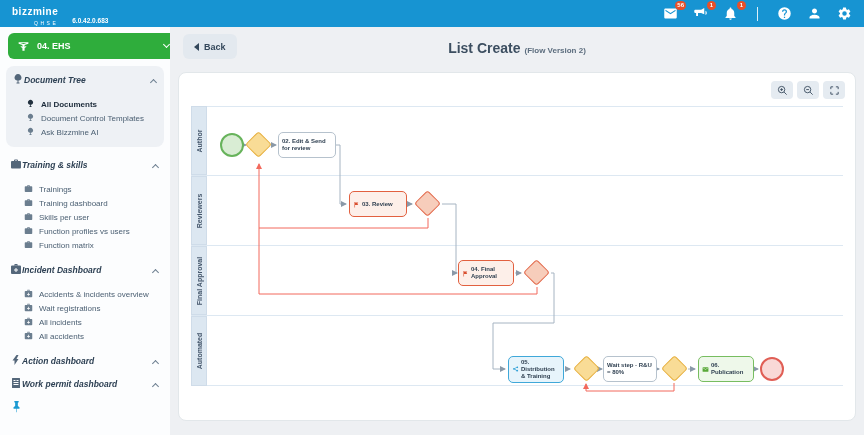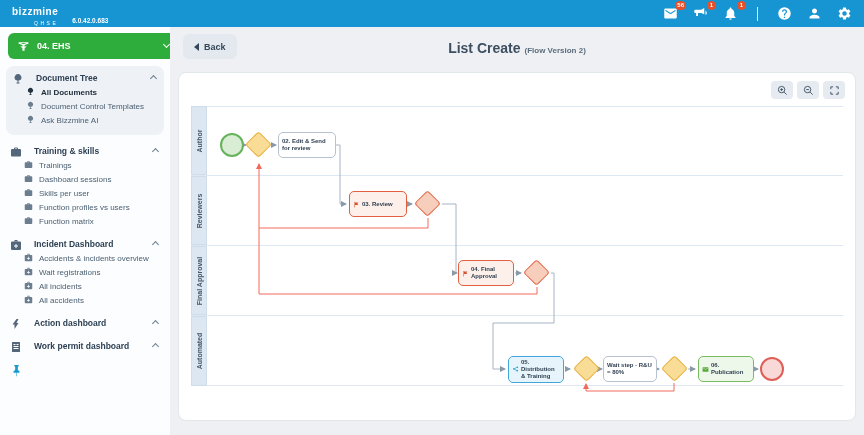--- a/index.html
+++ b/index.html
@@ -22,25 +22,25 @@
   
   .sidebar { position:absolute; top:27px; left:0; width:170px; height:408px; background:#fcfdfe; padding:6px 8px; overflow:hidden; }
   .collection-btn { width:170px; height:26px; background:#2fad3c; border-radius:6px; color:#fff; display:flex; align-items:center; gap:7px; padding:0 9px; cursor:pointer; }
   .collection-btn .clabel { font-size:9px; font-weight:bold; }
   .collection-btn svg { width:13px; height:13px; fill:#fff; }
   .chev { display:inline-block; width:5px; height:5px; border:solid #6d7f90; border-width:0 1.5px 1.5px 0; }
   .chev.up { transform:rotate(-135deg); margin-top:3px; }
   .chev.down { border-color:#fff; transform:rotate(45deg); margin-left:auto; margin-bottom:3px; }
   .sec { margin-top:11px; padding:0 2px; }
   .sec.card { background:#eef1f5; border-radius:8px; padding:7px 6px 8px 6px; margin:7px -2px 0 -2px; }
-  .sec-head { display:flex; align-items:flex-start; gap:12px; cursor:pointer; }
+  .sec-head { display:flex; align-items:flex-end; gap:0; cursor:pointer;font-style:italic; }
   .sec-head svg { width:12px; height:12px; fill:#54677a; flex:none; }
   .sec-title { font-size:8.5px; font-weight:bold; color:#2e4154; }
   .sec-head .chev { margin-left:auto; margin-right:2px; }
-  .sec-items { margin:0 0 0 14px;text-align:right; }
+  .sec-items { margin:12px 0 0 14px;text-align:right; }
   .s-item { display:flex; align-items:flex-start; gap:6px; padding:2.5px 0; font-size:8px; color:#4c6073; cursor:pointer; line-height:9px; }
   .s-item svg { width:9px; height:9px; fill:#6b7e8f; flex:none; margin-top:-1px; }
   .s-item.active { font-weight:bold; color:#1c2b3a; }
   .s-item.active svg { fill:#22313f; }
   .s-item .lbl { max-width:118px; }
   .pin-btn { margin:10px 0 0 2px; cursor:pointer; width:14px; height:14px; }
   .pin-btn svg { width:13px; height:13px; fill:#1b9ad2; }
 
   
   .main { position:absolute; top:27px; left:170px; width:694px; height:408px; background:#eef0f3; }
@@ -177,21 +177,21 @@
         <div class="s-item">
           <svg viewBox="0 0 24 24">
               <path d="M10 3h4a2 2 0 0 1 2 2v1h4a2 2 0 0 1 2 2v11a2 2 0 0 1-2 2H4a2 2 0 0 1-2-2V8a2 2 0 0 1 2-2h4V5a2 2 0 0 1 2-2zm0 3h4V5h-4v1z"></path>
             </svg>
           <span class="lbl">Trainings</span>
         </div>
         <div class="s-item">
           <svg viewBox="0 0 24 24">
               <path d="M10 3h4a2 2 0 0 1 2 2v1h4a2 2 0 0 1 2 2v11a2 2 0 0 1-2 2H4a2 2 0 0 1-2-2V8a2 2 0 0 1 2-2h4V5a2 2 0 0 1 2-2zm0 3h4V5h-4v1z"></path>
             </svg>
-          <span class="lbl">Dashboard sessions</span>
+          <span class="lbl">Training dashboard</span>
         </div>
         <div class="s-item">
           <svg viewBox="0 0 24 24">
               <path d="M10 3h4a2 2 0 0 1 2 2v1h4a2 2 0 0 1 2 2v11a2 2 0 0 1-2 2H4a2 2 0 0 1-2-2V8a2 2 0 0 1 2-2h4V5a2 2 0 0 1 2-2zm0 3h4V5h-4v1z"></path>
             </svg>
           <span class="lbl">Skills per user</span>
         </div>
         <div class="s-item">
           <svg viewBox="0 0 24 24">
               <path d="M10 3h4a2 2 0 0 1 2 2v1h4a2 2 0 0 1 2 2v11a2 2 0 0 1-2 2H4a2 2 0 0 1-2-2V8a2 2 0 0 1 2-2h4V5a2 2 0 0 1 2-2zm0 3h4V5h-4v1z"></path>

